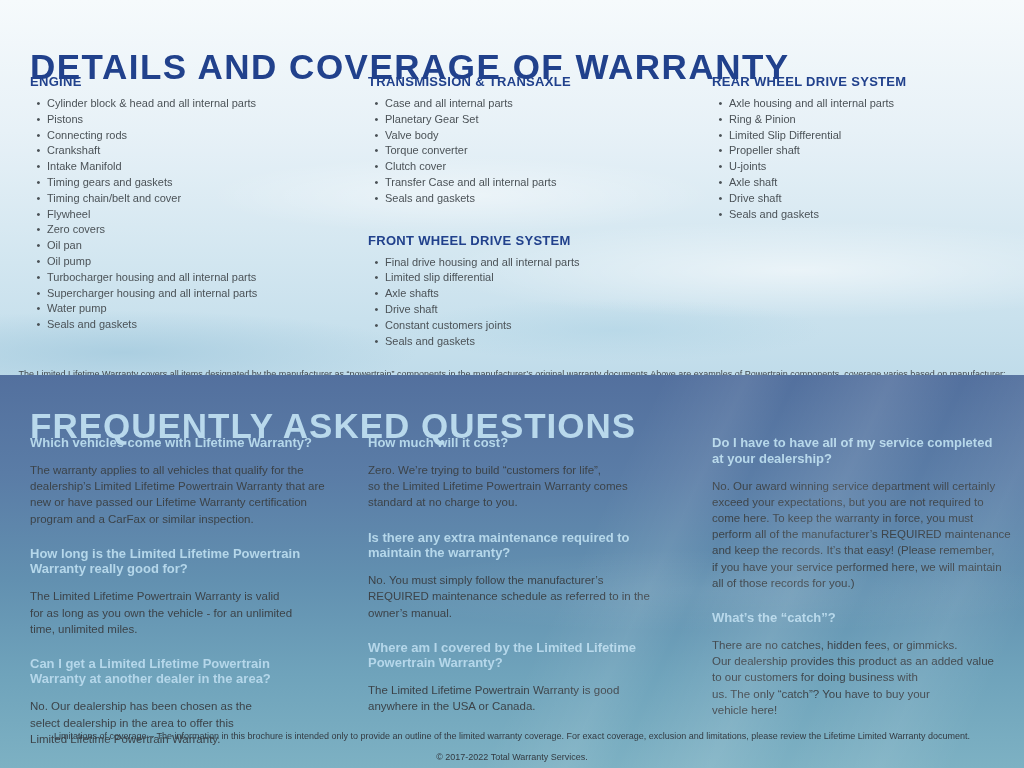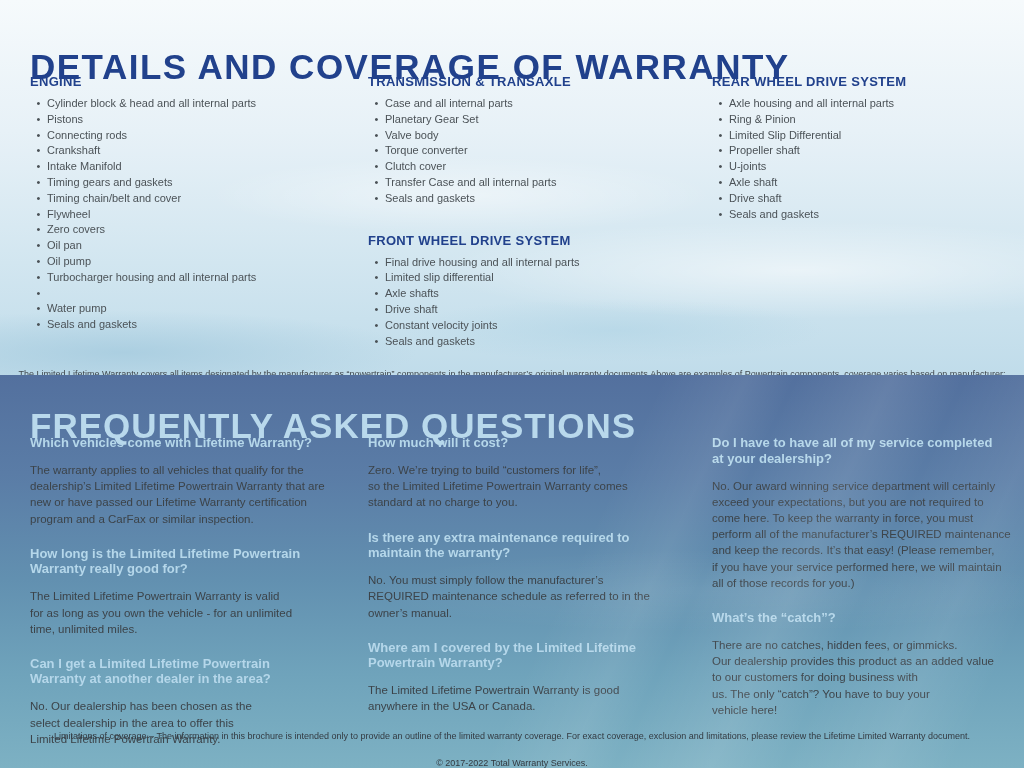--- a/index.html
+++ b/index.html
@@ -70,21 +70,21 @@
     font-size:13px; font-weight:800; color:#b5d7ea;
     line-height:15.5px; margin:0 0 5px 0; white-space:pre-line;
   }
   .faq-a {
     font-size:11.5px; color:#3c4349; line-height:16.2px; white-space:pre-line;
   }
   .faq-footer {
     position:absolute; top:356px; left:0; width:1024px;
     text-align:center; color:#333a41; z-index:2;
   }
-  .footer-limitations { font-size:9px; margin-bottom:17px; }
+  .footer-limitations { font-size:9px; margin-bottom:11px; }
   .footer-copyright  { font-size:9px; }
 </style>
 </head>
 <body>
 
 <div class="page">
 
   <section class="coverage-section">
     <h1 class="coverage-title">DETAILS AND COVERAGE OF WARRANTY</h1>
 
@@ -148,20 +148,21 @@
               <span>Oil pump</span>
             </li>
 
             <li>
               <span class="dot">•</span>
               <span>Turbocharger housing and all internal parts</span>
             </li>
 
             <li>
               <span class="dot">•</span>
+              <span>Supercharger housing and all internal parts</span>
             </li>
 
             <li>
               <span class="dot">•</span>
               <span>Water pump</span>
             </li>
 
             <li>
               <span class="dot">•</span>
               <span>Seals and gaskets</span>
@@ -230,21 +231,21 @@
               <span>Axle shafts</span>
             </li>
 
             <li>
               <span class="dot">•</span>
               <span>Drive shaft</span>
             </li>
 
             <li>
               <span class="dot">•</span>
-              <span>Constant velocity joints</span>
+              <span>Constant customers joints</span>
             </li>
 
             <li>
               <span class="dot">•</span>
               <span>Seals and gaskets</span>
             </li>
           </ul>
       </div>
     </div>
 

